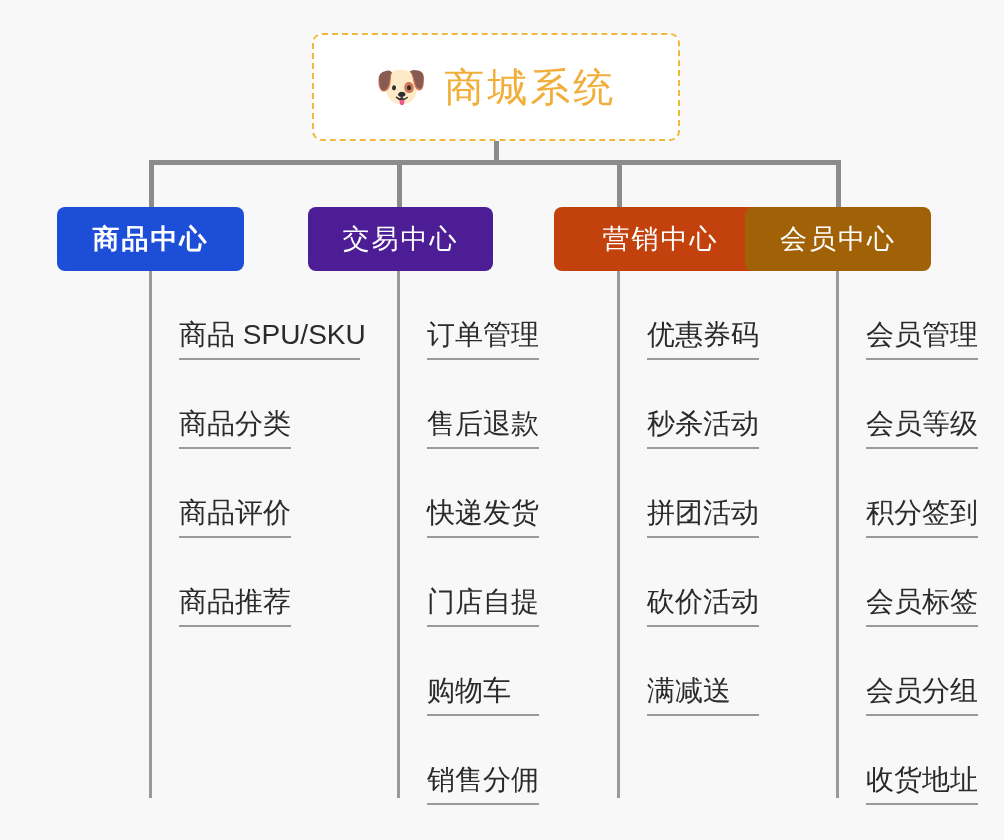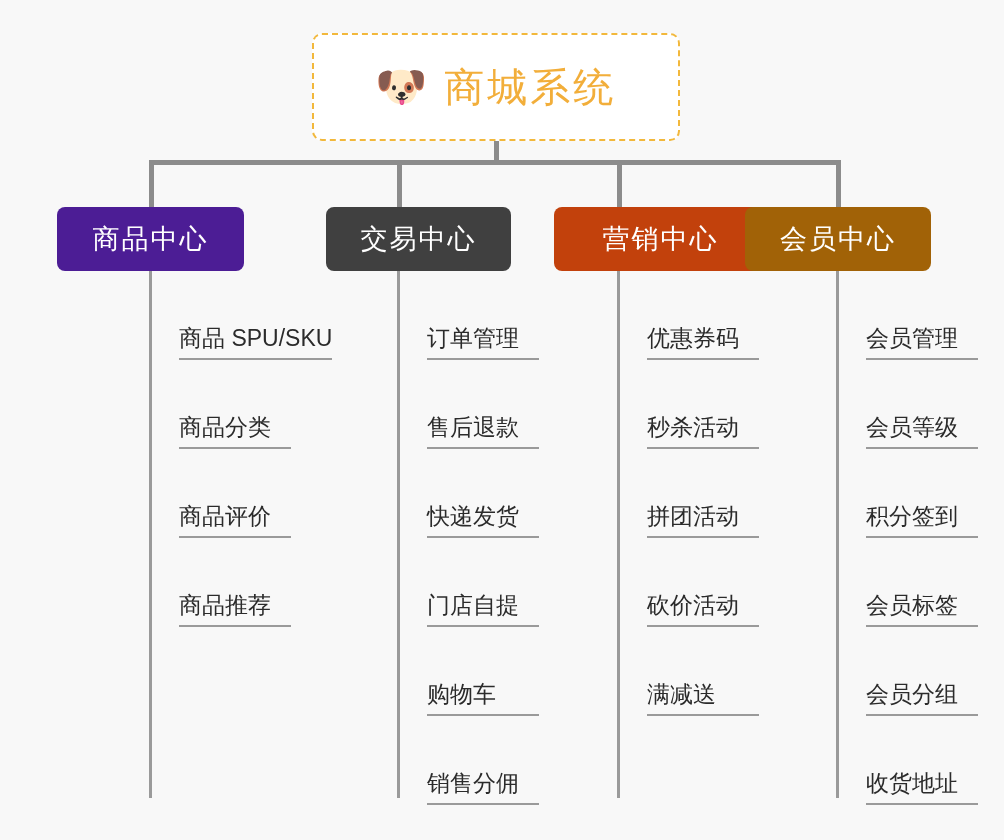--- a/index.html
+++ b/index.html
@@ -62,21 +62,21 @@
     background: #9a9a9a;
   }
   .leaf-item {
     position: relative;
     height: 89px;
     display: flex;
     align-items: flex-end;
     padding-left: 46px;
   }
   .leaf-text {
-    font-size: 23px;
+    font-size: 28px;
     color: #2b2b2b;
     line-height: 1.1;
     padding-bottom: 7px;
     border-bottom: 2px solid #9a9a9a;
     white-space: nowrap;
     display: inline-block;
     min-width: 112px;
     text-align: left;
   }
 </style>
@@ -93,24 +93,24 @@
   <div class="conn conn-stem"></div>
   <div class="conn conn-bar"></div>
   <div id="drops">
       <div class="conn conn-drop" style="left: 149px;"></div>
       <div class="conn conn-drop" style="left: 397px;"></div>
       <div class="conn conn-drop" style="left: 617px;"></div>
       <div class="conn conn-drop" style="left: 836px;"></div>
     </div>
 
   <div id="pills">
-      <div class="pill" style="left: 57px; width: 187px; background: #4c1d95;">
+      <div class="pill" style="left: 57px; width: 187px; background: #1d4ed8; font-weight: bold;">
         <span>商品中心</span>
       </div>
-      <div class="pill" style="left: 326px; width: 185px; background: #404040; font-family: Liberation Mono, monospace;">
+      <div class="pill" style="left: 308px; width: 185px; background: #4c1d95; font-family: Liberation Mono, monospace;">
         <span>交易中心</span>
       </div>
       <div class="pill" style="left: 554px; width: 213px; background: #c2410c;">
         <span>营销中心</span>
       </div>
       <div class="pill" style="left: 745px; width: 186px; background: #a16207;">
         <span>会员中心</span>
       </div>
     </div>
   <div id="cols">

